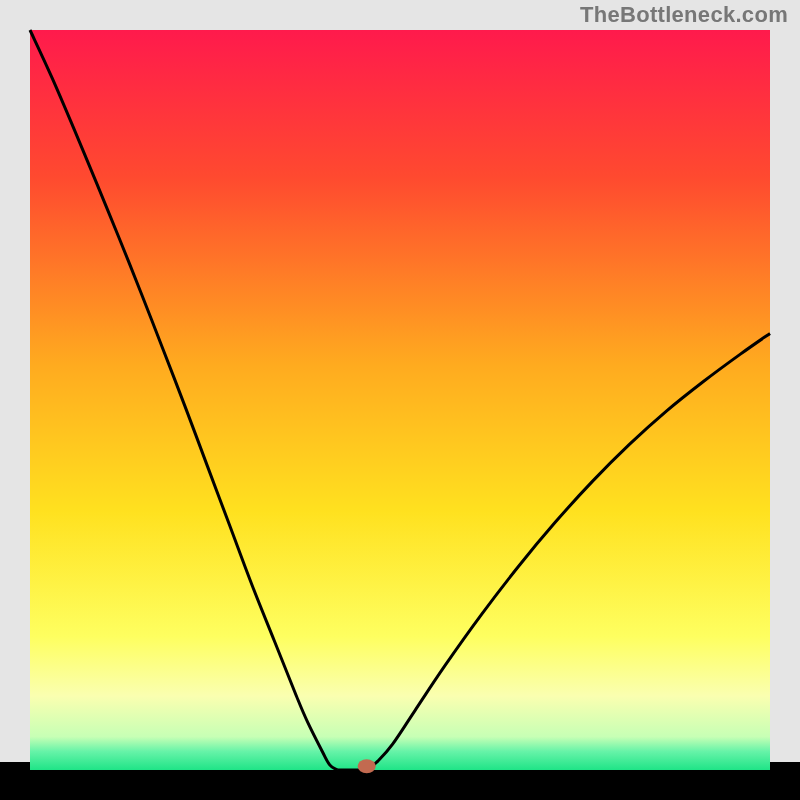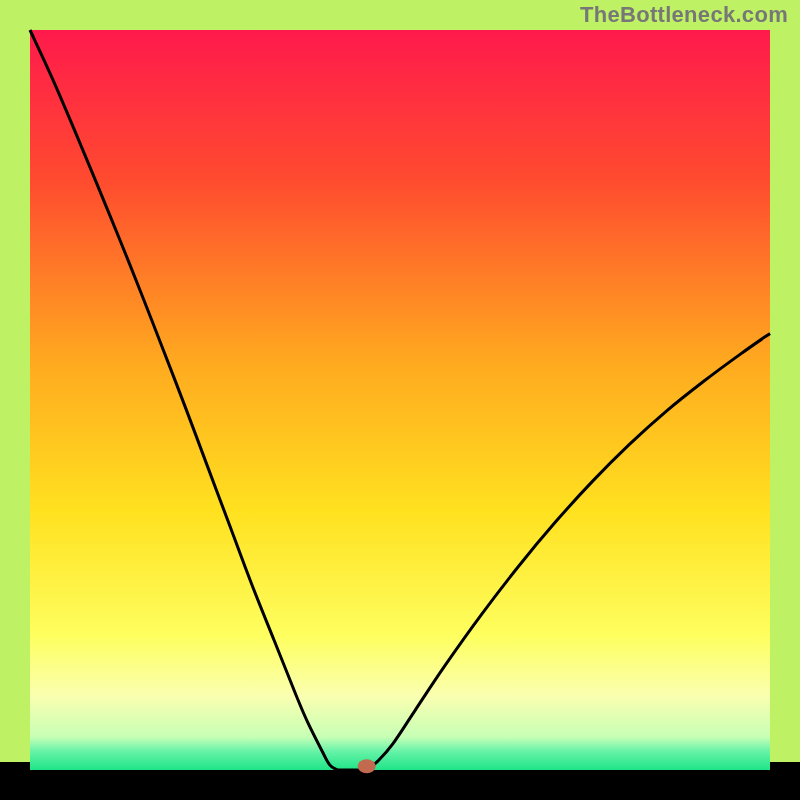--- a/index.html
+++ b/index.html
@@ -8,21 +8,21 @@
     width: 800px;
     height: 800px;
     background: #000;
     font-family: Arial, Helvetica, sans-serif;
     overflow: hidden;
   }
   .frame {
     position: relative;
     width: 800px;
     height: 762px;
-    background: #bef264;
+    background: #e5e5e5;
   }
   .watermark {
     position: absolute;
     top: 2px;
     right: 12px;
     color: #777;
     font-size: 22px;
     font-weight: 600;
     letter-spacing: 0.3px;
     user-select: none;

